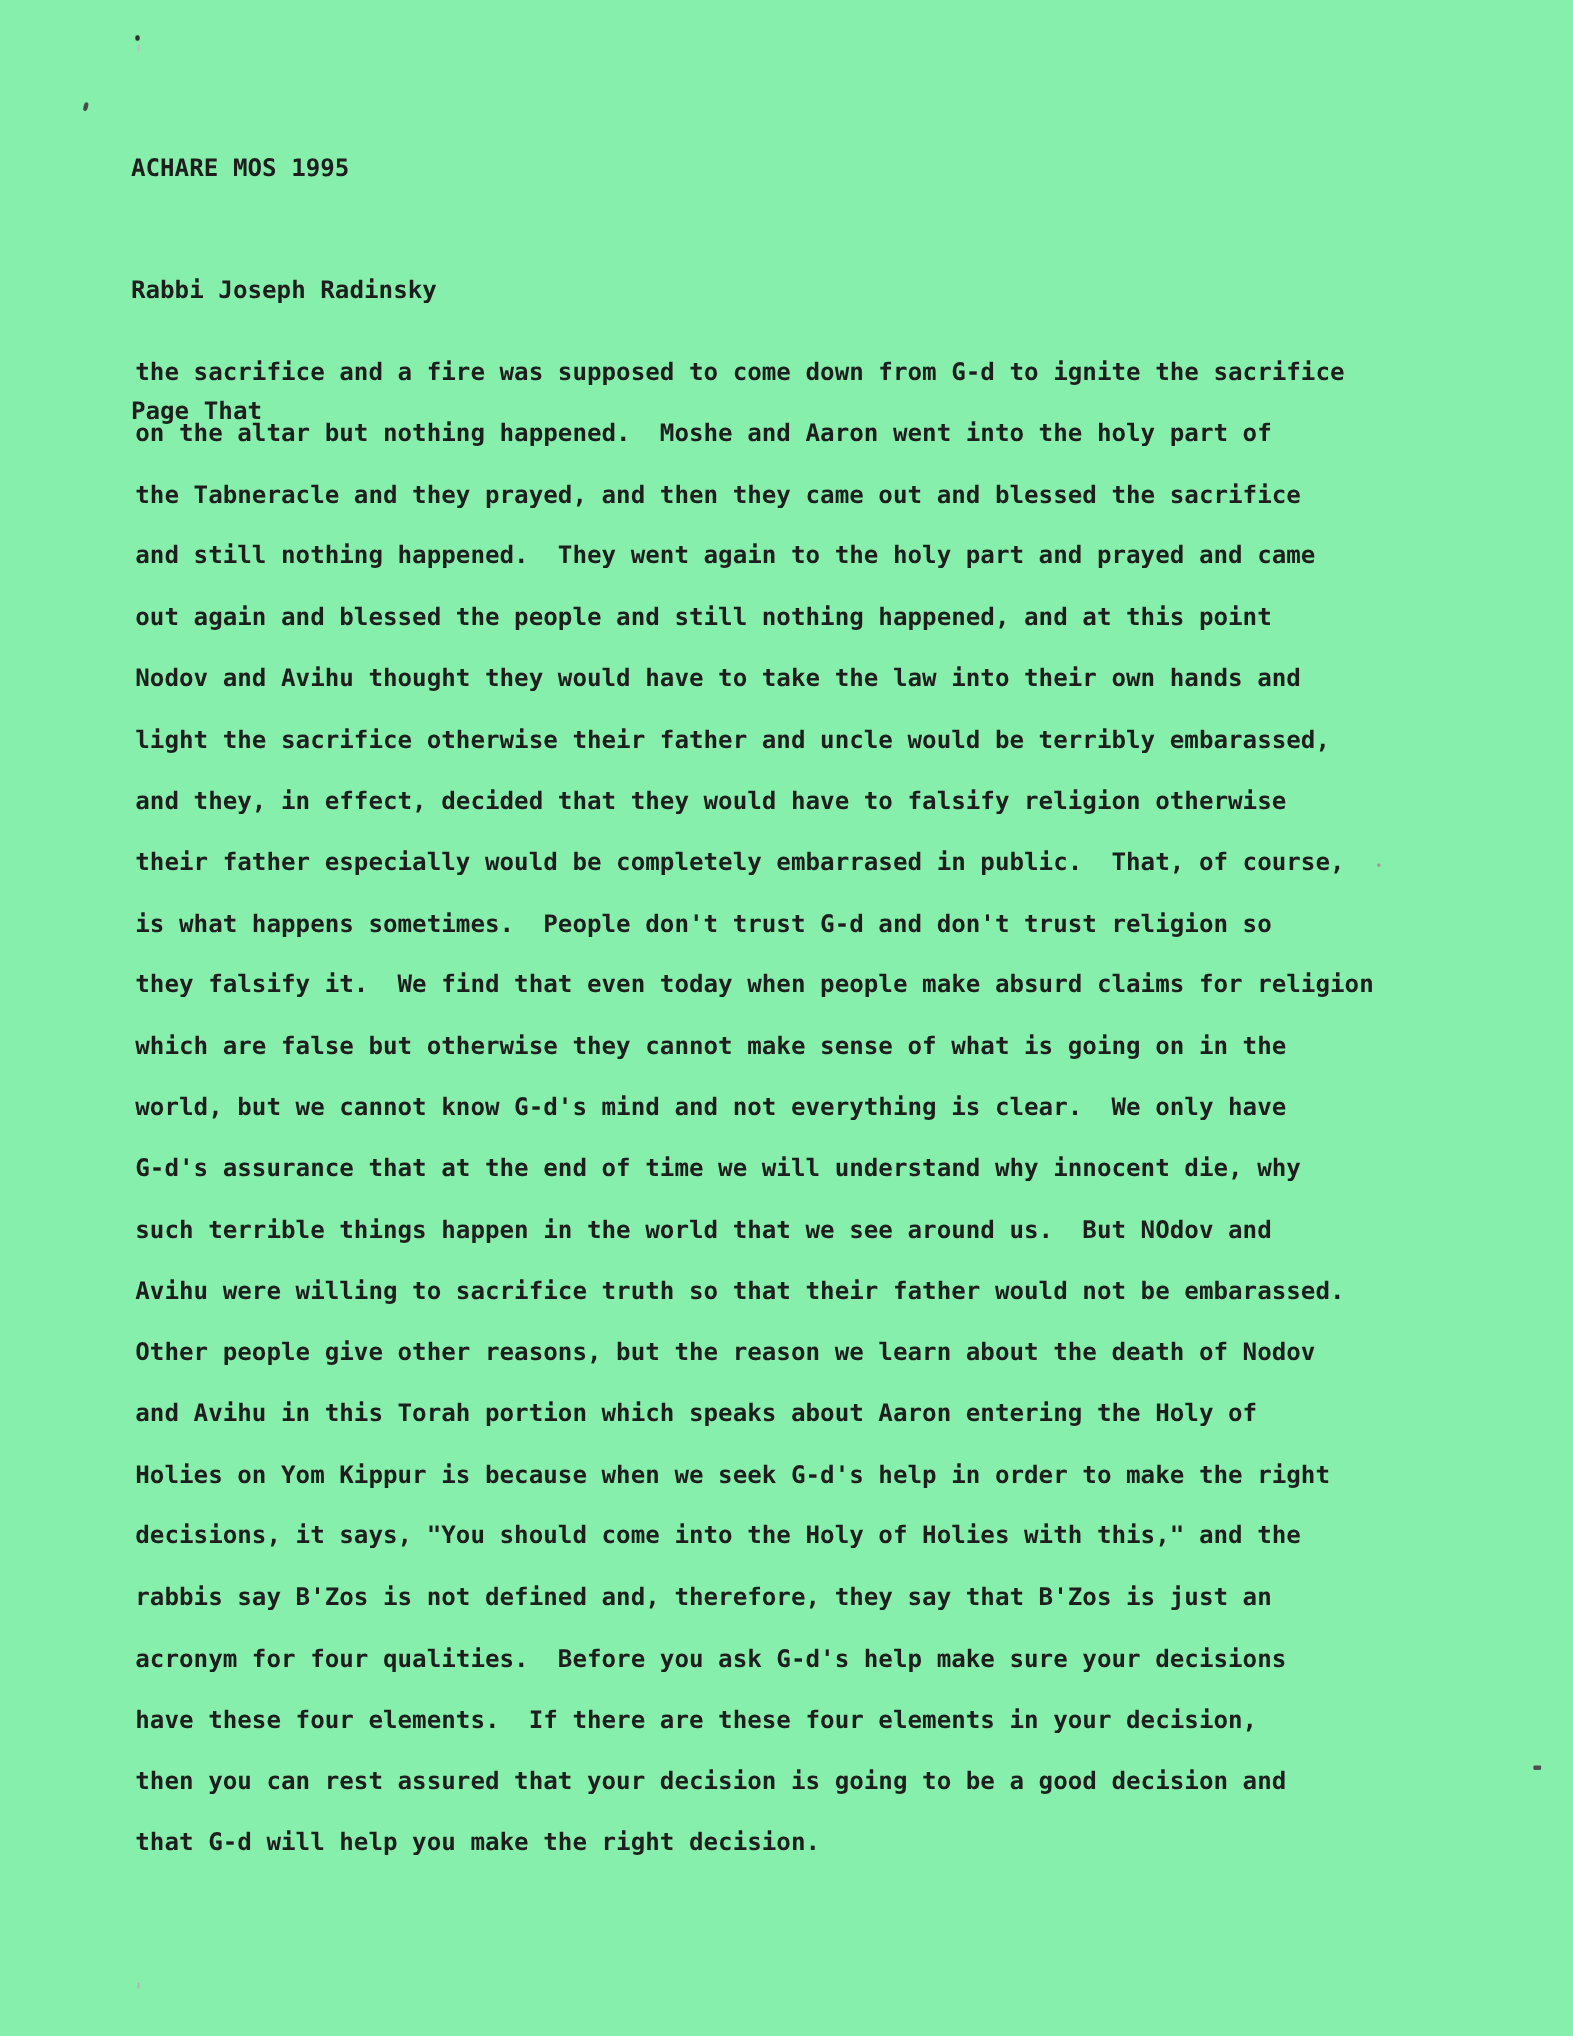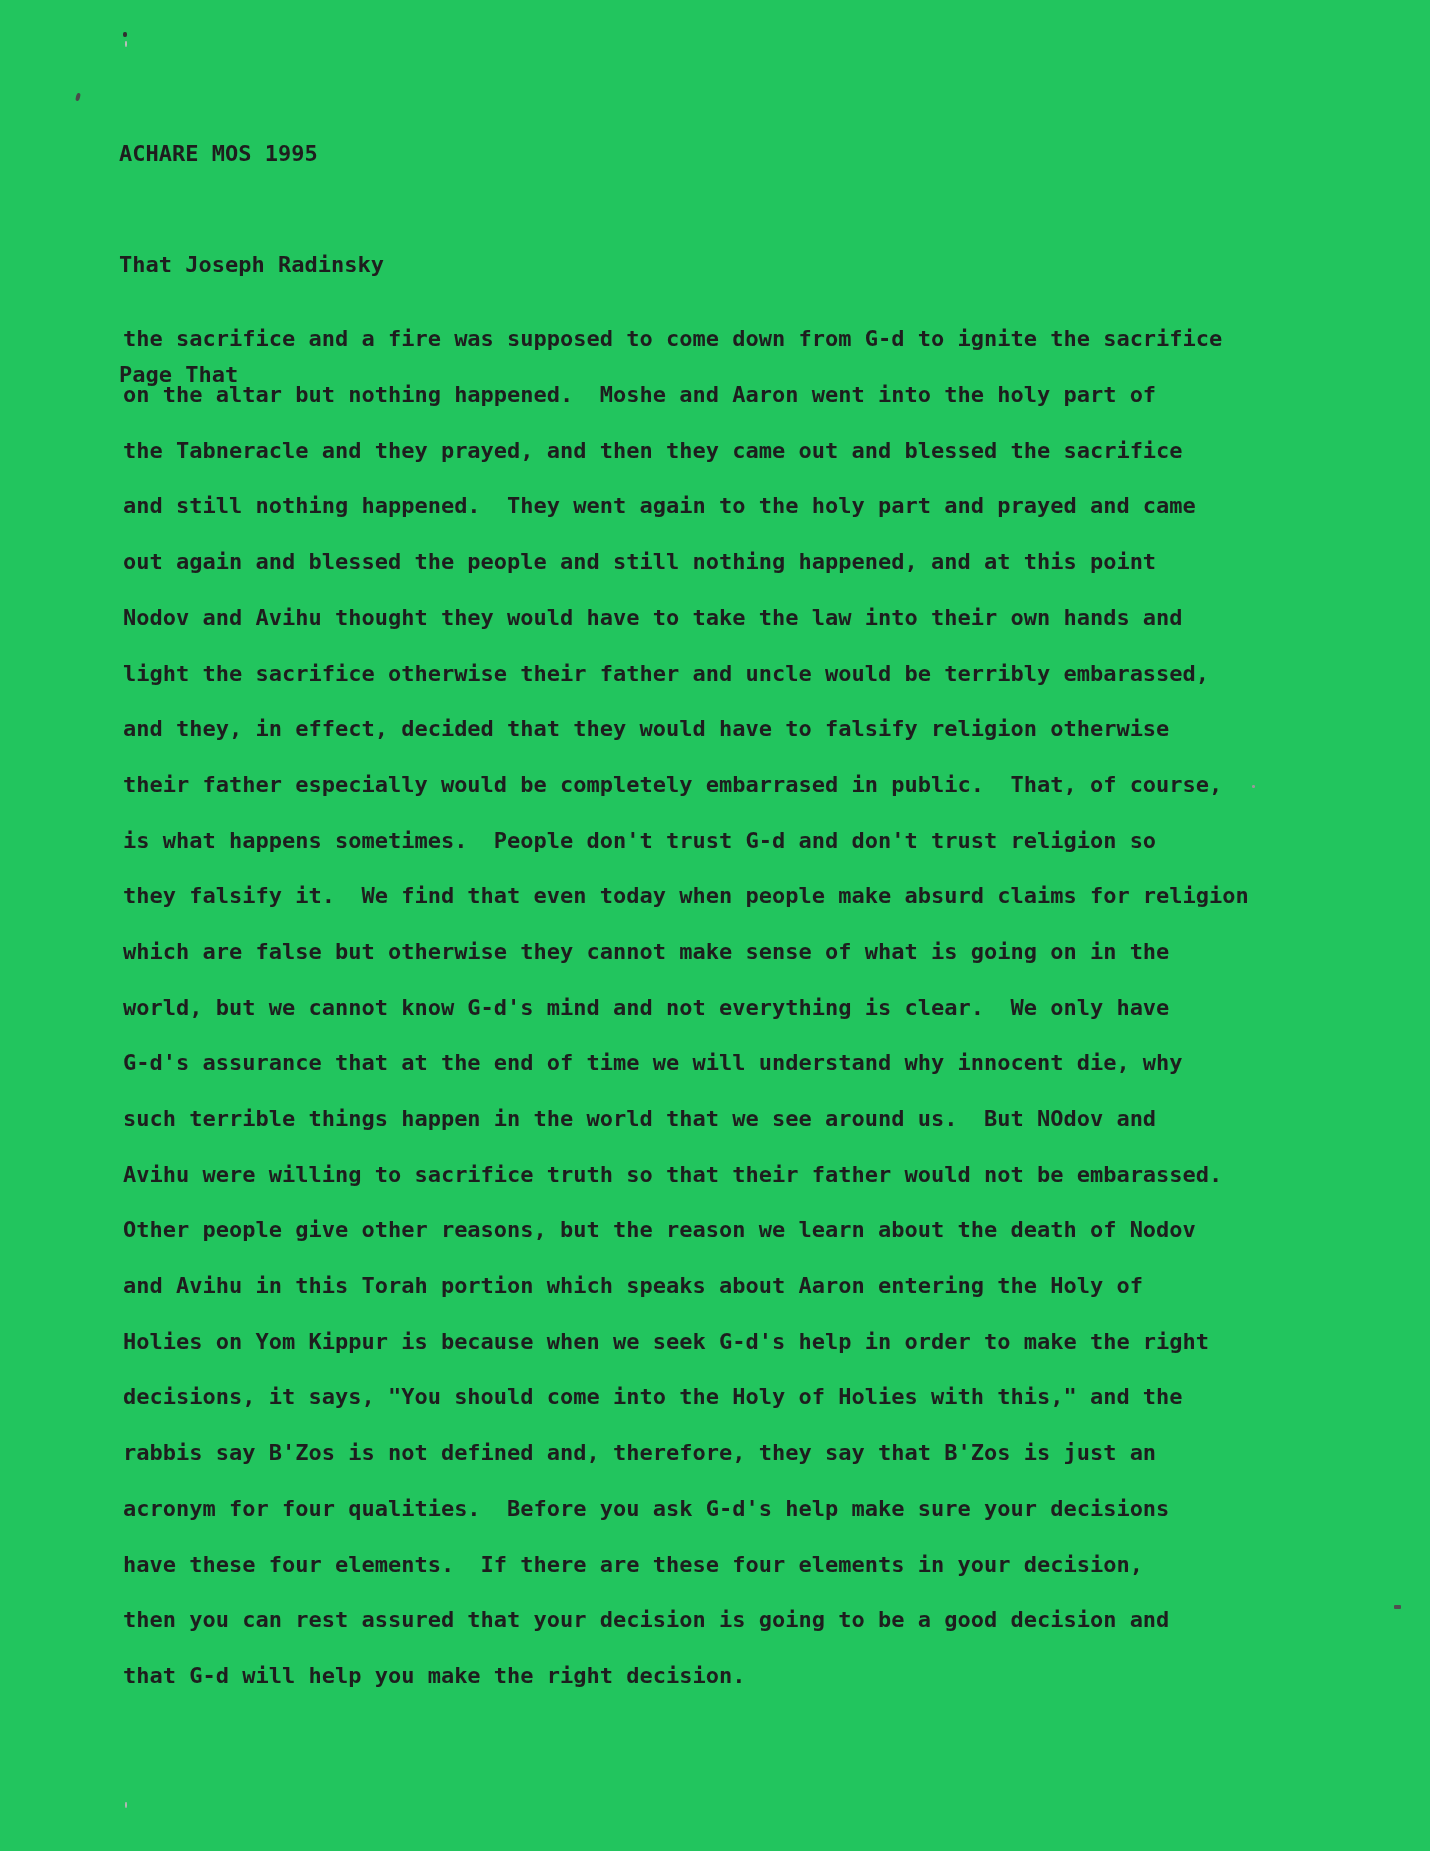--- a/index.html
+++ b/index.html
@@ -4,21 +4,21 @@
 <style>
   html, body {
     margin: 0;
     padding: 0;
     background: #e8e8e8;
   }
   .paper {
     position: relative;
     width: 1430px;
     height: 1851px;
-    background: #22c55e;
+    background: #86efac;
     overflow: hidden;
     font-family: "DejaVu Sans Mono", "Liberation Mono", monospace;
     color: #1e1e1e;
   }
   .typewriter {
     font-weight: 700;
     white-space: pre;
     letter-spacing: 0px;
     -webkit-font-smoothing: antialiased;
   }
@@ -55,21 +55,21 @@
 
   <span class="speck speck-top-dot"></span>
   <span class="speck speck-top-tail"></span>
   <span class="speck speck-header-tick"></span>
   <span class="speck speck-line11-dot"></span>
   <span class="speck speck-right-dash"></span>
   <span class="speck speck-bottom-tick"></span>
 
   <header class="doc-header typewriter">
     <div class="line">ACHARE MOS 1995</div>
-    <div class="line">That Joseph Radinsky</div>
+    <div class="line">Rabbi Joseph Radinsky</div>
     <div class="line">Page That</div>
   </header>
 
   <main class="doc-body typewriter">
     <div class="paragraph"><div class="line">the sacrifice and a fire was supposed to come down from G-d to ignite the sacrifice</div><div class="line">on the altar but nothing happened.  Moshe and Aaron went into the holy part of</div><div class="line">the Tabneracle and they prayed, and then they came out and blessed the sacrifice</div><div class="line">and still nothing happened.  They went again to the holy part and prayed and came</div><div class="line">out again and blessed the people and still nothing happened, and at this point</div><div class="line">Nodov and Avihu thought they would have to take the law into their own hands and</div><div class="line">light the sacrifice otherwise their father and uncle would be terribly embarassed,</div><div class="line">and they, in effect, decided that they would have to falsify religion otherwise</div><div class="line">their father especially would be completely embarrased in public.  That, of course,</div><div class="line">is what happens sometimes.  People don't trust G-d and don't trust religion so</div><div class="line">they falsify it.  We find that even today when people make absurd claims for religion</div><div class="line">which are false but otherwise they cannot make sense of what is going on in the</div><div class="line">world, but we cannot know G-d's mind and not everything is clear.  We only have</div><div class="line">G-d's assurance that at the end of time we will understand why innocent die, why</div><div class="line">such terrible things happen in the world that we see around us.  But NOdov and</div><div class="line">Avihu were willing to sacrifice truth so that their father would not be embarassed.</div><div class="line">Other people give other reasons, but the reason we learn about the death of Nodov</div><div class="line">and Avihu in this Torah portion which speaks about Aaron entering the Holy of</div><div class="line">Holies on Yom Kippur is because when we seek G-d's help in order to make the right</div><div class="line">decisions, it says, "You should come into the Holy of Holies with this," and the</div><div class="line">rabbis say B'Zos is not defined and, therefore, they say that B'Zos is just an</div><div class="line">acronym for four qualities.  Before you ask G-d's help make sure your decisions</div><div class="line">have these four elements.  If there are these four elements in your decision,</div><div class="line">then you can rest assured that your decision is going to be a good decision and</div><div class="line">that G-d will help you make the right decision.</div></div>
     <div class="paragraph"><div class="line">The first element is the Buh in B'Zos, Brocha.  This decision that you make must</div></div>
   </main>
 
 </div>
 

